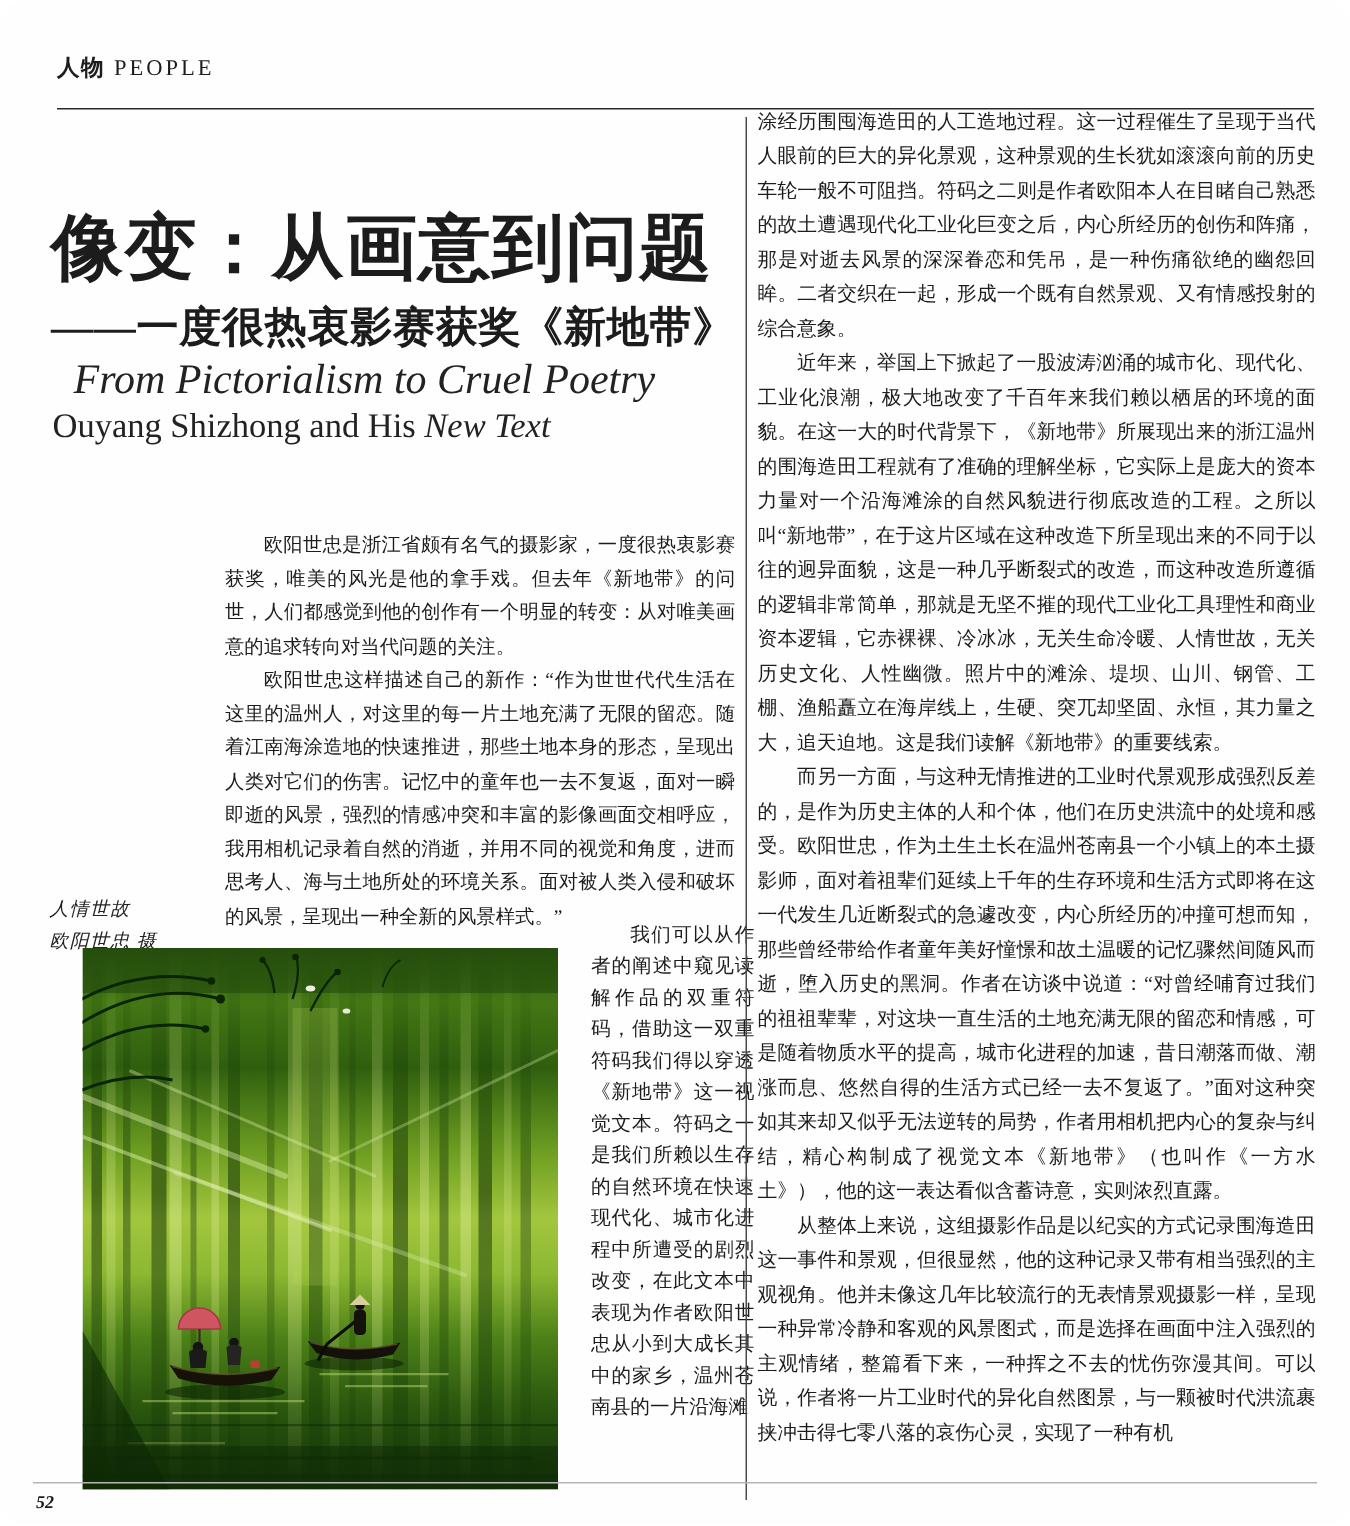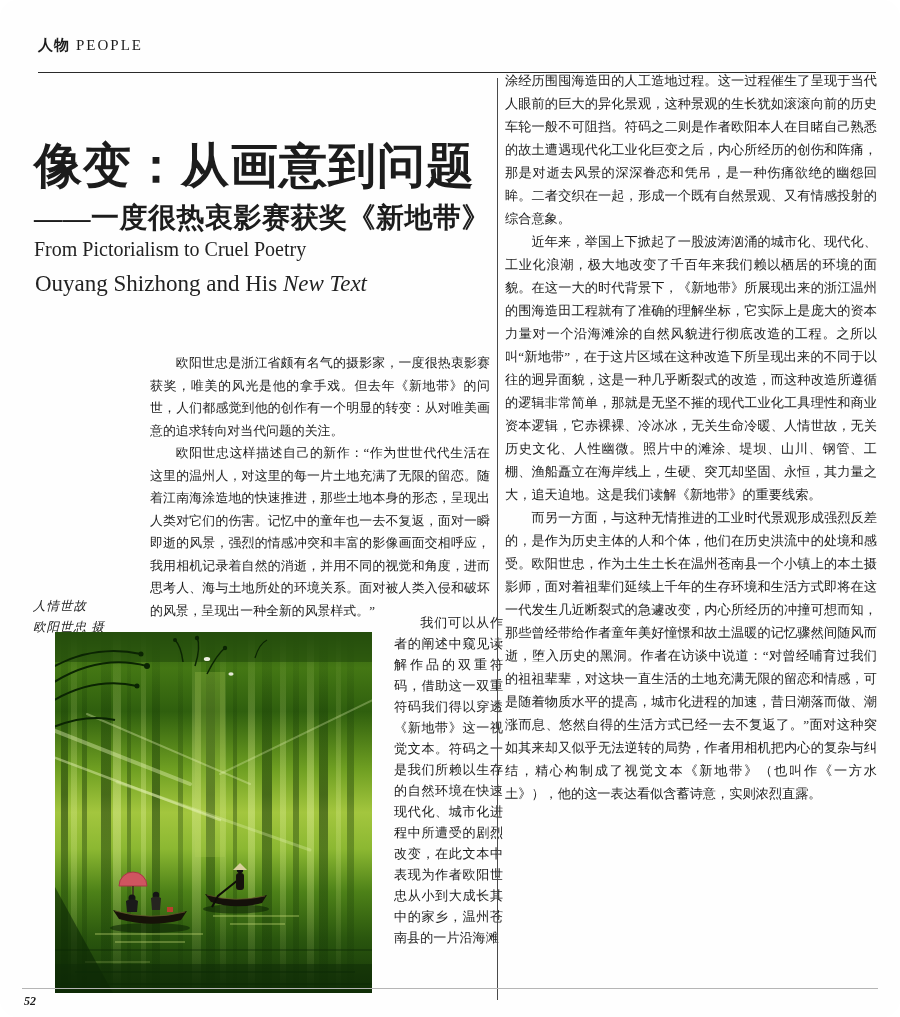--- a/index.html
+++ b/index.html
@@ -8,21 +8,21 @@
     position:relative; width:900px; height:1017px; background:#fefefe;
     font-family:"Liberation Serif","DejaVu Serif",serif; color:#1c1c1c; overflow:hidden;border-radius:17px;
   }
   
   .kicker { position:absolute; left:38px; top:36px; font-size:15px; font-weight:bold; letter-spacing:1px; }
   .kicker .en { font-weight:normal; letter-spacing:2px; margin-left:6px; }
   .header-rule { position:absolute; left:38px; top:72px; width:838px; height:1px; background:#2a2a2a; }
   
   .title    { position:absolute; left:34px; top:140px; width:520px; font-size:48px; font-weight:900; letter-spacing:1px; line-height:1.1; }
   .subtitle { position:absolute; left:34px; top:199px; width:520px; font-size:28px; font-weight:700; letter-spacing:0.5px; }
-  .en-title1 { position:absolute; left:34px; top:238px; font-size:20px; color:#222; }
+  .en-title1 { position:absolute; left:49px; top:238px; font-size:28px; color:#222;font-style:italic; }
   .en-title2 { position:absolute; left:35px; top:271px; font-size:23px; color:#222; }
   .byline   { position:absolute; left:35px; top:304px; font-size:14.5px; font-weight:600; }
   
   p.body { text-align:justify; text-justify:inter-ideograph; word-break:break-all; text-indent:2em; }
   p.noindent { text-indent:0; }
   .left-col   { position:absolute; left:150px; top:352px; width:340px; height:272px;
                 font-size:12.9px; line-height:22.5px; font-weight:500; overflow:hidden; }
   .narrow-col { position:absolute; left:394px; top:612px; width:109px; height:392px;
                 font-size:13.1px; line-height:21px; font-weight:400; overflow:hidden; }
   .right-col  { position:absolute; left:505px; top:69px; width:372px; height:935px;
@@ -184,18 +184,19 @@
   <div class="narrow-col">
     <p class="body">我们可以从作者的阐述中窥见读解作品的双重符码，借助这一双重符码我们得以穿透《新地带》这一视觉文本。符码之一是我们所赖以生存的自然环境在快速现代化、城市化进程中所遭受的剧烈改变，在此文本中表现为作者欧阳世忠从小到大成长其中的家乡，温州苍南县的一片沿海滩</p>
   </div>
 
   <div class="divider"></div>
 
   <div class="right-col">
     <p class="body noindent">涂经历围囤海造田的人工造地过程。这一过程催生了呈现于当代人眼前的巨大的异化景观，这种景观的生长犹如滚滚向前的历史车轮一般不可阻挡。符码之二则是作者欧阳本人在目睹自己熟悉的故土遭遇现代化工业化巨变之后，内心所经历的创伤和阵痛，那是对逝去风景的深深眷恋和凭吊，是一种伤痛欲绝的幽怨回眸。二者交织在一起，形成一个既有自然景观、又有情感投射的综合意象。</p>
     <p class="body">近年来，举国上下掀起了一股波涛汹涌的城市化、现代化、工业化浪潮，极大地改变了千百年来我们赖以栖居的环境的面貌。在这一大的时代背景下，《新地带》所展现出来的浙江温州的围海造田工程就有了准确的理解坐标，它实际上是庞大的资本力量对一个沿海滩涂的自然风貌进行彻底改造的工程。之所以叫“新地带”，在于这片区域在这种改造下所呈现出来的不同于以往的迥异面貌，这是一种几乎断裂式的改造，而这种改造所遵循的逻辑非常简单，那就是无坚不摧的现代工业化工具理性和商业资本逻辑，它赤裸裸、冷冰冰，无关生命冷暖、人情世故，无关历史文化、人性幽微。照片中的滩涂、堤坝、山川、钢管、工棚、渔船矗立在海岸线上，生硬、突兀却坚固、永恒，其力量之大，追天迫地。这是我们读解《新地带》的重要线索。</p>
     <p class="body">而另一方面，与这种无情推进的工业时代景观形成强烈反差的，是作为历史主体的人和个体，他们在历史洪流中的处境和感受。欧阳世忠，作为土生土长在温州苍南县一个小镇上的本土摄影师，面对着祖辈们延续上千年的生存环境和生活方式即将在这一代发生几近断裂式的急遽改变，内心所经历的冲撞可想而知，那些曾经带给作者童年美好憧憬和故土温暖的记忆骤然间随风而逝，堕入历史的黑洞。作者在访谈中说道：“对曾经哺育过我们的祖祖辈辈，对这块一直生活的土地充满无限的留恋和情感，可是随着物质水平的提高，城市化进程的加速，昔日潮落而做、潮涨而息、悠然自得的生活方式已经一去不复返了。”面对这种突如其来却又似乎无法逆转的局势，作者用相机把内心的复杂与纠结，精心构制成了视觉文本《新地带》（也叫作《一方水土》），他的这一表达看似含蓄诗意，实则浓烈直露。</p>
+    <p class="body">从整体上来说，这组摄影作品是以纪实的方式记录围海造田这一事件和景观，但很显然，他的这种记录又带有相当强烈的主观视角。他并未像这几年比较流行的无表情景观摄影一样，呈现一种异常冷静和客观的风景图式，而是选择在画面中注入强烈的主观情绪，整篇看下来，一种挥之不去的忧伤弥漫其间。可以说，作者将一片工业时代的异化自然图景，与一颗被时代洪流裹挟冲击得七零八落的哀伤心灵，实现了一种有机</p>
   </div>
 
   <div class="footer-rule"></div>
   <div class="page-number">52</div>
 
 </div>
 
 </body></html>

